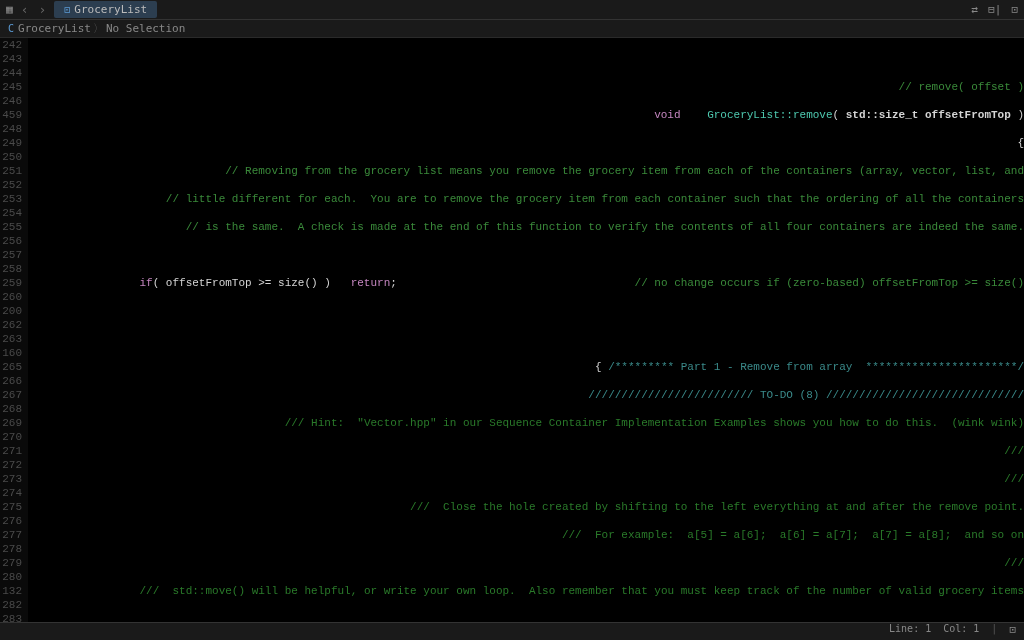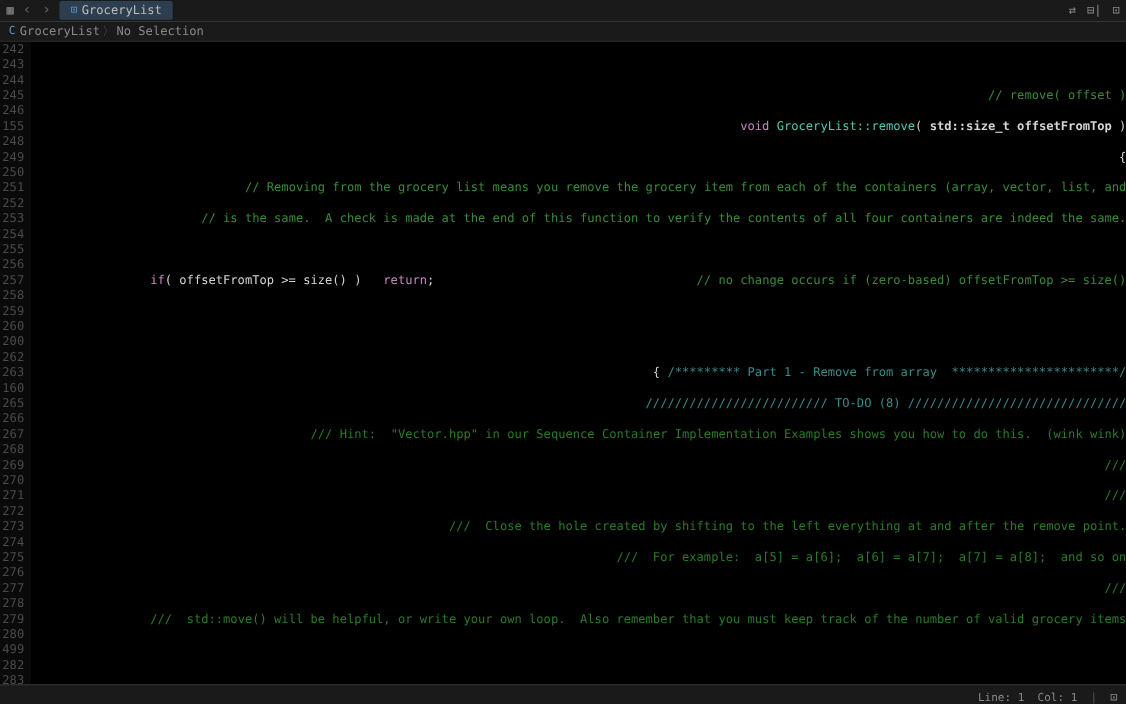--- a/index.html
+++ b/index.html
@@ -49,53 +49,54 @@
   color: #888;
 }
 .bc-icon { color: #5b9bd5; margin-right: 4px; font-size: 10px; }
 .bc-sep { color: #555; margin: 0 2px; }
 .editor {
   flex: 1;
   display: flex;
   overflow: hidden;
   font-size: 11px;
   line-height: 14px;
+  font-family: Liberation Mono, monospace;
 }
 .gutter {
   width: 28px;
   background: #0a0a0a;
   color: #4a4a4a;
   text-align: right;
   padding-right: 6px;
   user-select: none;
 }
 .gutter div { height: 14px; }
 .code {
   flex: 1;
   white-space: pre;
   padding-left: 4px;
   text-align: right;
 }
 .code div { height: 14px; }
 .kw { color: #c586c0; }
-.type { color: #4ec9b0; }
+.type { color: #4ec9b0; padding-left: 20px; }
 .fn { color: #4ec9b0; }
 .id { color: #d4d4d4; }
 .param { color: #d4d4d4; font-weight: bold; margin-top: 24px; }
 .punc { color: #d4d4d4; }
 .cmt { color: #3a8a3a; }
 .cmt2 { color: #2a7a2a; }
 .todo { color: #3a8a8a; }
 .statusbar {
   height: 18px;
   background: #1a1a1a;
   border-top: 1px solid #333;
   display: flex;
   justify-content: flex-end;
-  align-items: flex-end;
+  align-items: flex-start;
   padding: 0 8px;
   font-size: 10px;
   color: #888;
   gap: 12px;
 }
 </style>
 </head>
 <body>
 
 <div class="topbar">
@@ -121,21 +122,21 @@
   <span>No Selection</span>
 </div>
 
 <div class="editor">
   <div class="gutter" id="gutter">
       <div>242</div>
       <div>243</div>
       <div>244</div>
       <div>245</div>
       <div>246</div>
-      <div>155</div>
+      <div>459</div>
       <div>248</div>
       <div>249</div>
       <div>250</div>
       <div>251</div>
       <div>252</div>
       <div>253</div>
       <div>254</div>
       <div>255</div>
       <div>256</div>
       <div>257</div>
@@ -155,30 +156,31 @@
       <div>271</div>
       <div>272</div>
       <div>273</div>
       <div>274</div>
       <div>275</div>
       <div>276</div>
       <div>277</div>
       <div>278</div>
       <div>279</div>
       <div>280</div>
-      <div>499</div>
+      <div>132</div>
       <div>282</div>
       <div>283</div>
     </div>
   <div class="code">
 <div></div>
 <div><span class="cmt">// remove( offset )</span></div>
 <div><span class="kw">void</span><span class="type"> GroceryList::</span><span class="fn">remove</span><span class="punc">( </span><span class="param">std::size_t offsetFromTop</span><span class="punc"> )</span></div>
 <div><span class="punc">{</span></div>
 <div><span class="cmt">  // Removing from the grocery list means you remove the grocery item from each of the containers (array, vector, list, and</span></div>
+<div><span class="cmt">  // little different for each.  You are to remove the grocery item from each container such that the ordering of all the containers</span></div>
 <div><span class="cmt">  // is the same.  A check is made at the end of this function to verify the contents of all four containers are indeed the same.</span></div>
 <div></div>
 <div><span class="kw">  if</span><span class="id">( offsetFromTop &gt;= size() )   </span><span class="kw">return</span><span class="punc">;</span><span class="cmt">                                    // no change occurs if (zero-based) offsetFromTop &gt;= size()</span></div>
 <div></div>
 <div></div>
 <div><span class="punc">  { </span><span class="todo">/********* Part 1 - Remove from array  ***********************/</span></div>
 <div><span class="todo">    ///////////////////////// TO-DO (8) //////////////////////////////</span></div>
 <div><span class="cmt2">      /// Hint:  "Vector.hpp" in our Sequence Container Implementation Examples shows you how to do this.  (wink wink)</span></div>
 <div><span class="cmt2">      ///</span></div>
 <div><span class="cmt2">      ///</span></div>

